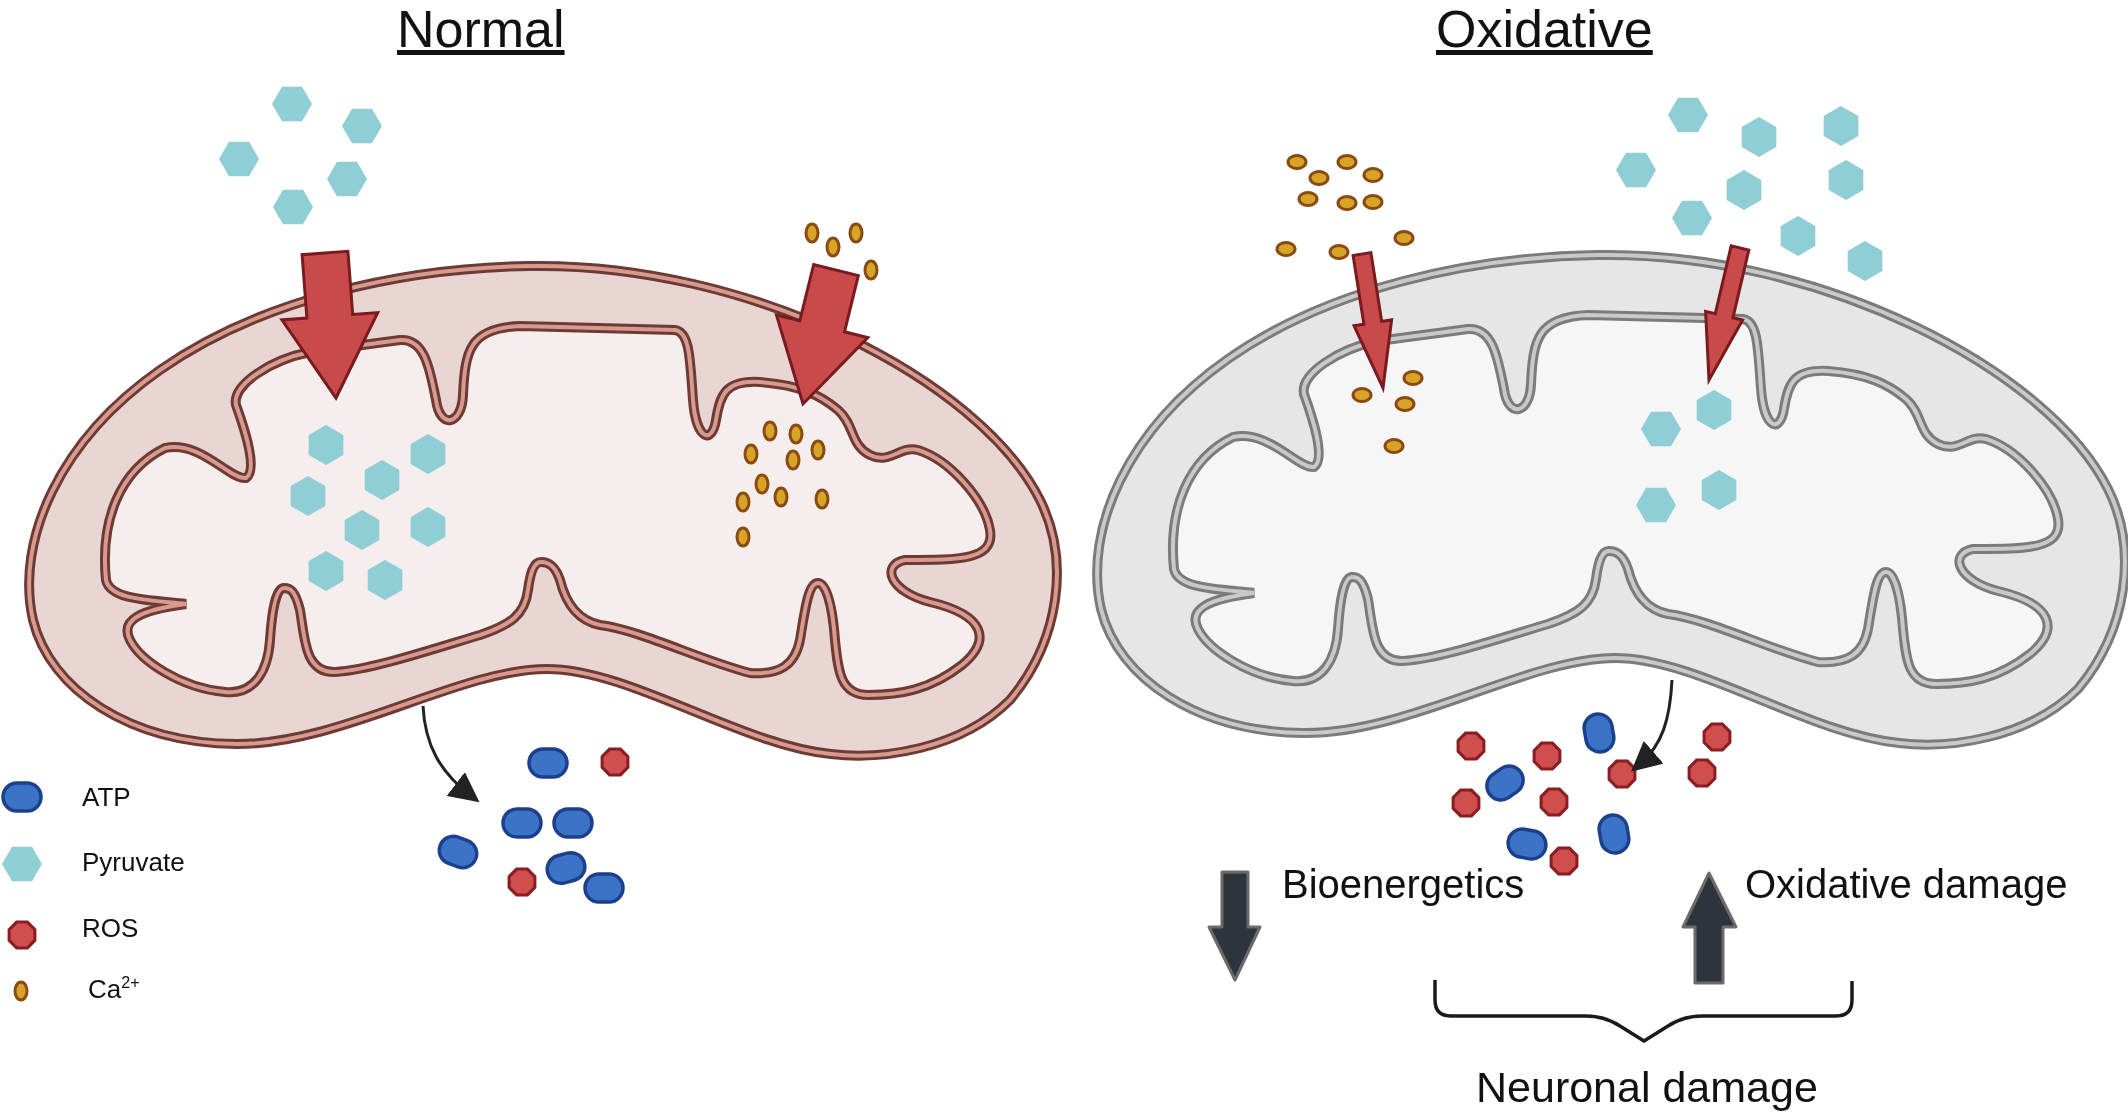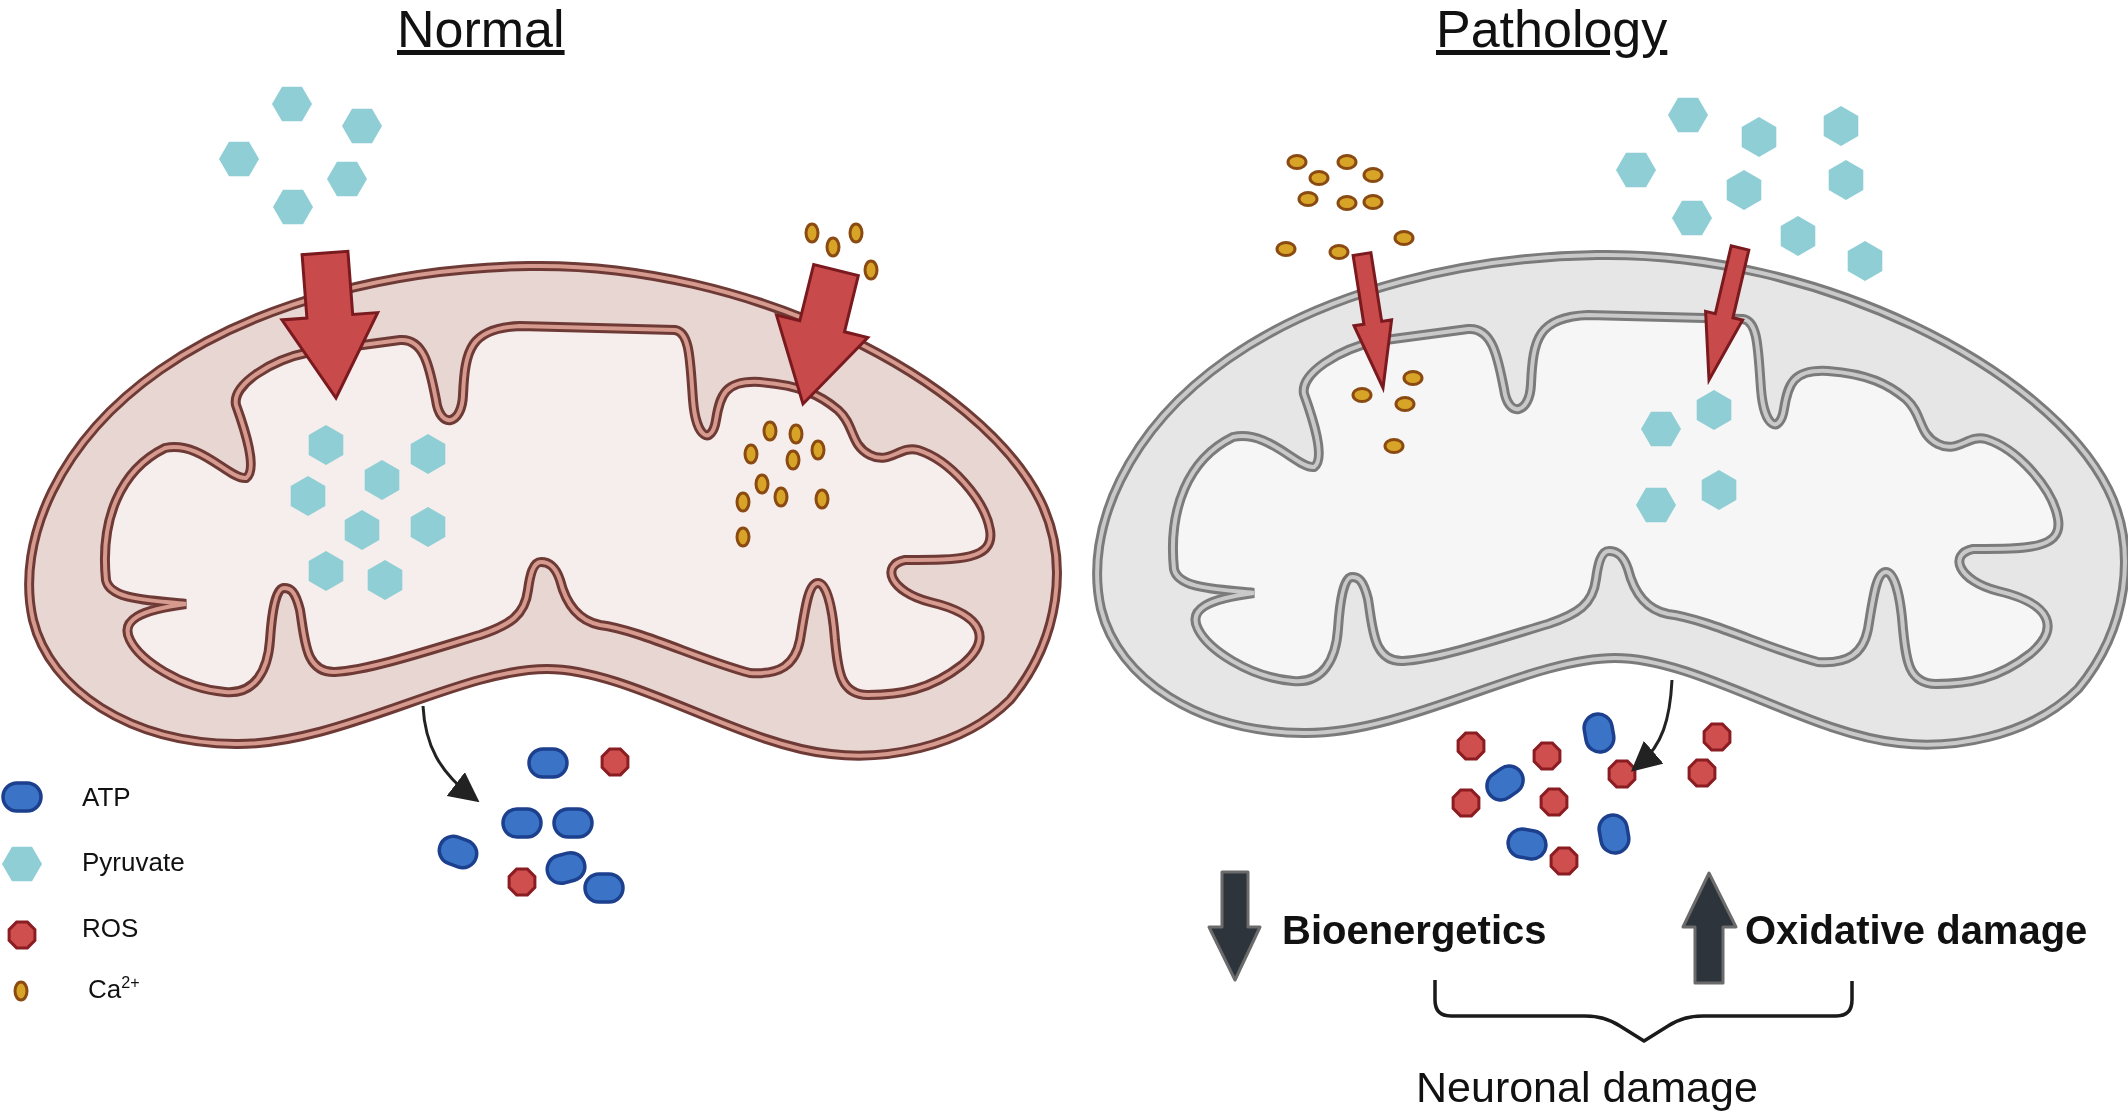--- a/index.html
+++ b/index.html
@@ -4,24 +4,24 @@
 <style>
   html, body { margin: 0; padding: 0; background: #ffffff; }
   body { width: 2128px; height: 1115px; overflow: hidden; position: relative;
          font-family: "Liberation Sans", "DejaVu Sans", sans-serif; color: #111; }
   #stage { position: absolute; left: 0; top: 0; width: 2128px; height: 1115px; }
   .txt { position: absolute; white-space: nowrap; line-height: 1; color: #111; }
   .title { font-size: 52px; top: 3px; text-decoration: underline; }
   #title-normal { left: 397px; }
   #title-pathology { left: 1436px; }
   .legend-label { font-size: 26px; left: 82px; }
-  .effect-label { font-size: 40px; top: 910px; font-weight: bold; }
+  .effect-label { font-size: 40px; top: 864px; }
   #label-bioenergetics { left: 1282px; }
   #label-oxidative { left: 1745px; }
-  #label-neuronal { font-size: 43px; left: 1416px; top: 1066px; }
+  #label-neuronal { font-size: 43px; left: 1476px; top: 1066px; }
   sup.sup { font-size: 0.62em; vertical-align: 0; position: relative; top: -0.62em; }
 </style>
 </head>
 <body>
 
 <svg id="stage" width="2128" height="1115" viewBox="0 0 2128 1115" xmlns="http://www.w3.org/2000/svg">
   <defs>
     <path id="mito-outer" d="M 529,266
       C 750,262 980,380 1040,500
       C 1070,560 1060,640 1010,700
@@ -181,21 +181,21 @@
       <ellipse cx="21" cy="991" rx="6" ry="9" fill="#d8a428" stroke="#8a4a12" stroke-width="3"></ellipse>
     </g>
 
   <path id="effect-down" d="M 1222,872 L 1248,872 L 1248,927 L 1260,927 L 1235,980 L 1209,927 L 1222,927 Z" stroke-width="3" stroke-linejoin="round" fill="#2d343c" stroke="#6b6b6b"></path>
   <path id="effect-up" d="M 1709,873 L 1736,927 L 1723,927 L 1723,983 L 1695,983 L 1695,927 L 1683,927 Z" stroke-width="3" stroke-linejoin="round" fill="#2d343c" stroke="#6b6b6b"></path>
 
   <path d="M 1435,980 L 1435,1000 Q 1435,1016 1451,1016 L 1585,1016 Q 1605,1016 1620,1026 L 1644,1041 L 1668,1026 Q 1683,1016 1703,1016 L 1836,1016 Q 1852,1016 1852,1000 L 1852,981" fill="none" stroke="#1a1a1a" stroke-width="3.5" stroke-linejoin="round"></path>
 </svg>
 
 <div class="txt title" id="title-normal">Normal</div>
-<div class="txt title" id="title-pathology">Pathology</div>
+<div class="txt title" id="title-pathology">Oxidative</div>
 
 <div class="txt legend-label" style="top:784px">ATP</div>
 <div class="txt legend-label" style="top:849px">Pyruvate</div>
 <div class="txt legend-label" style="top:915px">ROS</div>
 <div class="txt legend-label" style="top:976px; left:88px"><span>Ca</span><sup class="sup">2+</sup></div>
 
 <div class="txt effect-label" id="label-bioenergetics">Bioenergetics</div>
 <div class="txt effect-label" id="label-oxidative">Oxidative damage</div>
 <div class="txt" id="label-neuronal">Neuronal damage</div>
 

